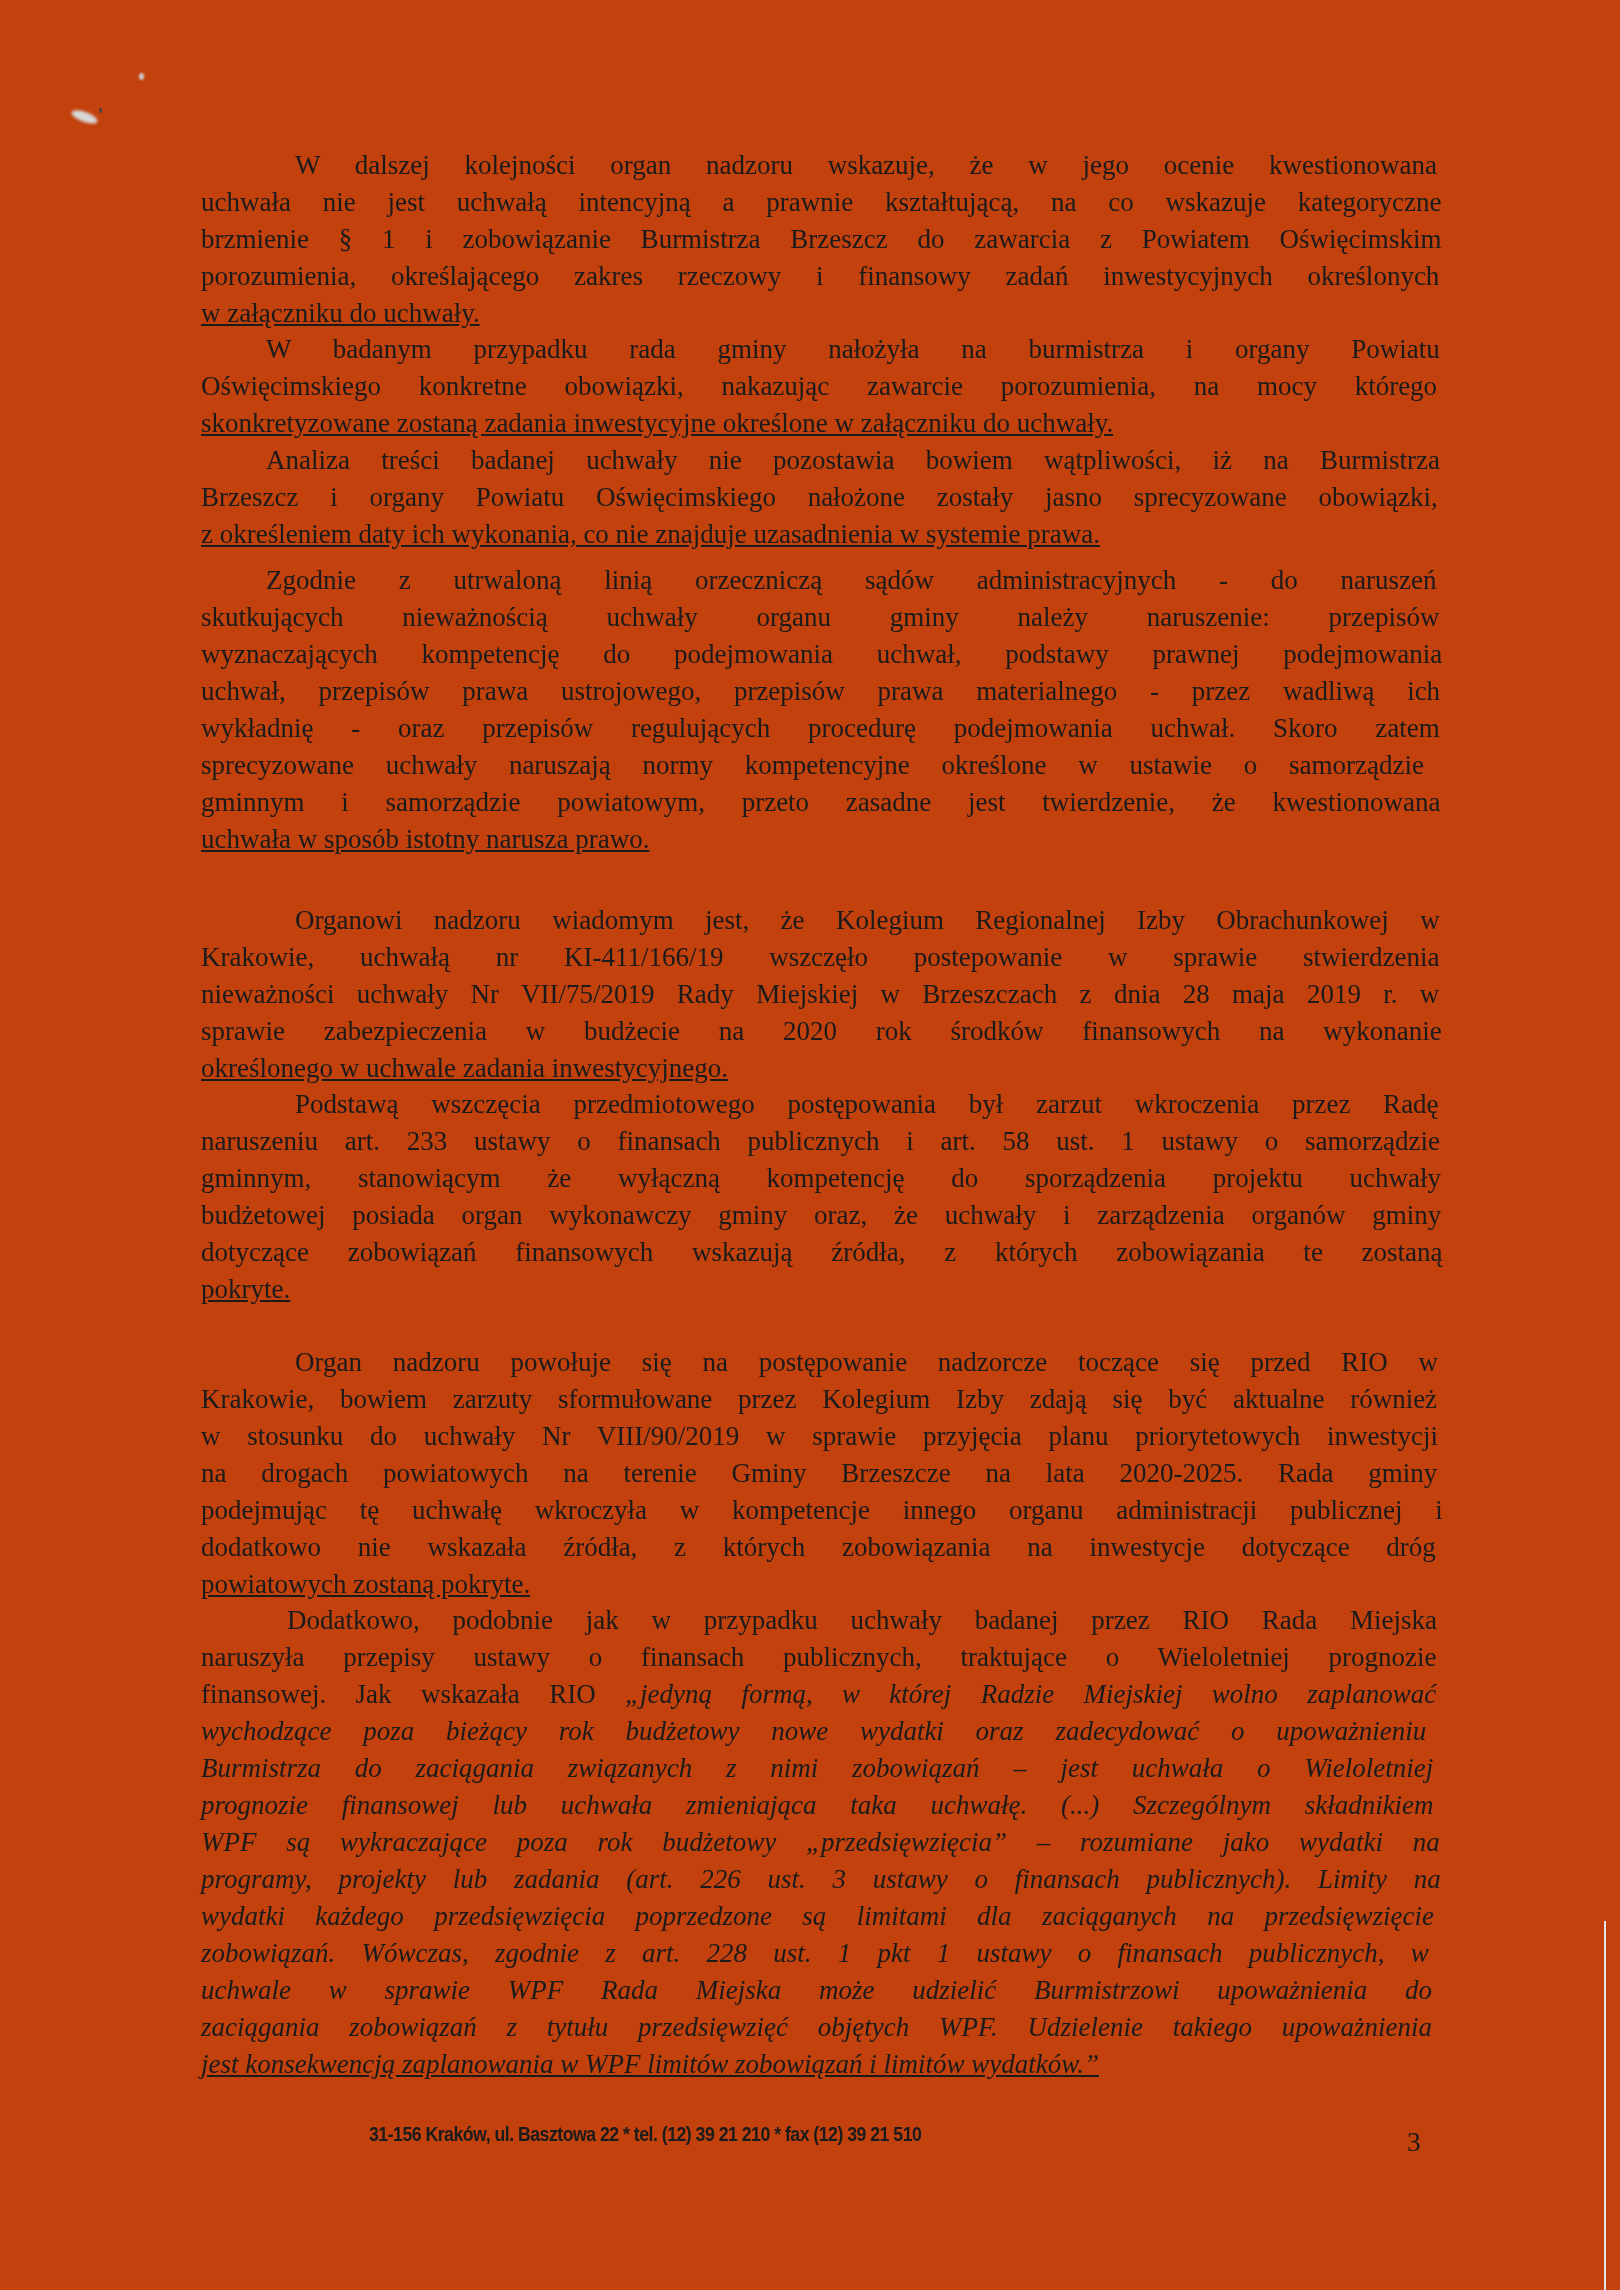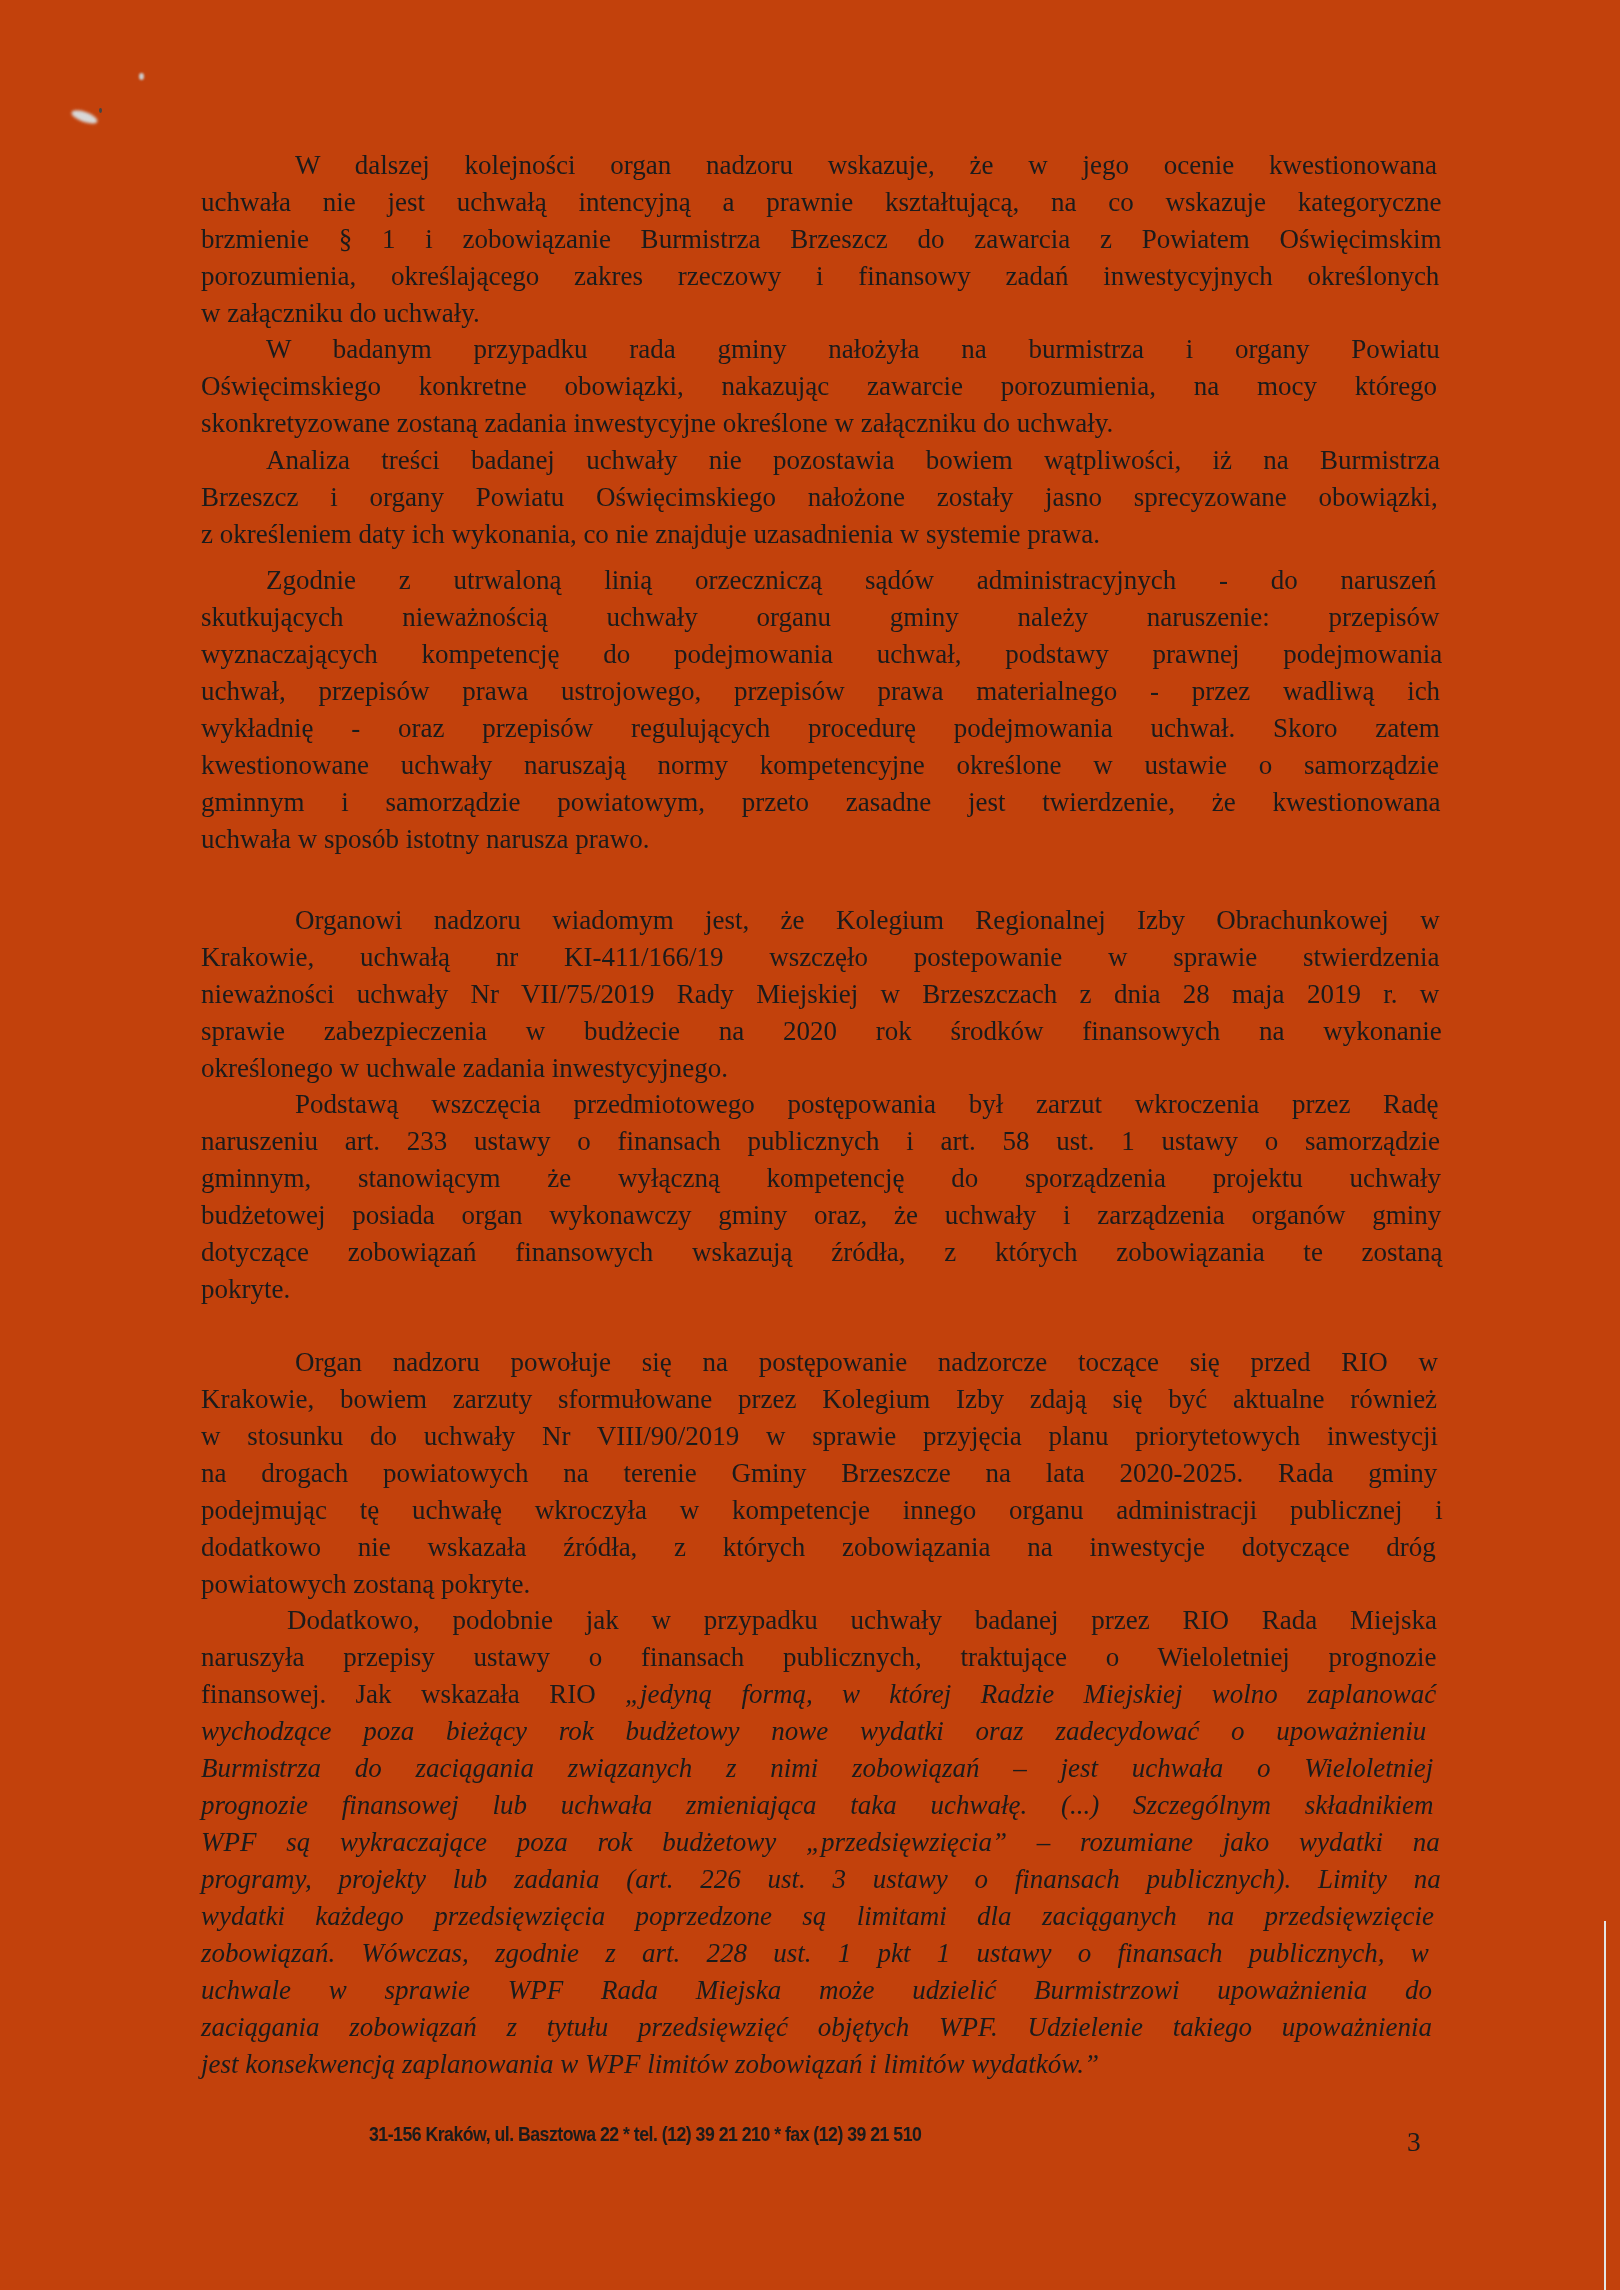--- a/index.html
+++ b/index.html
@@ -5,21 +5,21 @@
   html, body { margin:0; padding:0; background:#ffffff; }
   body { width:1620px; height:2291px; position:relative; overflow:hidden; }
   .page { position:absolute; left:0; top:0; width:1620px; height:2291px; background:#c2410c; }
   .para { position:absolute; left:201px; width:1237px; }
   .line {
     display:block; height:37px; line-height:37px;
     font-family:"Liberation Serif", serif; font-size:27px; color:#1b1b1b;
     text-align:justify; text-align-last:justify; white-space:nowrap;
     overflow:visible;
   }
-  .line.last { text-align-last:left; }
+  .line.last { text-align-last:left;text-decoration:underline; }
   .line.indent-a { padding-left:65px; }
   .line.indent-b { padding-left:94px; }
   .line.indent-d { padding-left:86px; }
   .line span.it { font-style:italic; }
   .footer {
     position:absolute; left:369px; top:2122px; width:825px;
     font-family:"Liberation Sans", sans-serif; font-weight:bold; font-size:20.6px;
     color:#1b1b1b; letter-spacing:-0.6px; transform:scaleX(0.86); transform-origin:left center;
     white-space:nowrap;
   }
@@ -57,21 +57,21 @@
         <span class="line indent-a" style="display: block; text-align: left; text-align-last: left; word-spacing: 24.5px;">Analiza treści badanej uchwały nie pozostawia bowiem wątpliwości, iż na Burmistrza</span>
         <span class="line" style="display: block; text-align: left; text-align-last: left; word-spacing: 25px;">Brzeszcz i organy Powiatu Oświęcimskiego nałożone zostały jasno sprecyzowane obowiązki,</span>
         <span class="line last" style="display: block; text-align: left; text-align-last: left;">z określeniem daty ich wykonania, co nie znajduje uzasadnienia w systemie prawa.</span>
       </div>
       <div class="para" style="top: 562px;">
         <span class="line indent-a" style="display: block; text-align: left; text-align-last: left; word-spacing: 36px;">Zgodnie z utrwaloną linią orzeczniczą sądów administracyjnych - do naruszeń</span>
         <span class="line" style="display: block; text-align: left; text-align-last: left; word-spacing: 52px;">skutkujących nieważnością uchwały organu gminy należy naruszenie: przepisów</span>
         <span class="line" style="display: block; text-align: left; text-align-last: left; word-spacing: 37px;">wyznaczających kompetencję do podejmowania uchwał, podstawy prawnej podejmowania</span>
         <span class="line" style="display: block; text-align: left; text-align-last: left; word-spacing: 26px;">uchwał, przepisów prawa ustrojowego, przepisów prawa materialnego - przez wadliwą ich</span>
         <span class="line" style="display: block; text-align: left; text-align-last: left; word-spacing: 31px;">wykładnię - oraz przepisów regulujących procedurę podejmowania uchwał. Skoro zatem</span>
-        <span class="line" style="display: block; text-align: left; text-align-last: left; word-spacing: 25px;">kwestionowane uchwały naruszają normy kompetencyjne określone w ustawie o samorządzie</span>
+        <span class="line" style="display: block; text-align: left; text-align-last: left; word-spacing: 25px;">sprecyzowane uchwały naruszają normy kompetencyjne określone w ustawie o samorządzie</span>
         <span class="line" style="display: block; text-align: left; text-align-last: left; word-spacing: 30px;">gminnym i samorządzie powiatowym, przeto zasadne jest twierdzenie, że kwestionowana</span>
         <span class="line last" style="display: block; text-align: left; text-align-last: left;">uchwała w sposób istotny narusza prawo.</span>
       </div>
       <div class="para" style="top: 902px;">
         <span class="line indent-b" style="display: block; text-align: left; text-align-last: left; word-spacing: 24.6px;">Organowi nadzoru wiadomym jest, że Kolegium Regionalnej Izby Obrachunkowej w</span>
         <span class="line" style="display: block; text-align: left; text-align-last: left; word-spacing: 39px;">Krakowie, uchwałą nr KI-411/166/19 wszczęło postepowanie w sprawie stwierdzenia</span>
         <span class="line" style="display: block; text-align: left; text-align-last: left; word-spacing: 15.6px;">nieważności uchwały Nr VII/75/2019 Rady Miejskiej w Brzeszczach z dnia 28 maja 2019 r. w</span>
         <span class="line" style="display: block; text-align: left; text-align-last: left; word-spacing: 32px;">sprawie zabezpieczenia w budżecie na 2020 rok środków finansowych na wykonanie</span>
         <span class="line last" style="display: block; text-align: left; text-align-last: left;">określonego w uchwale zadania inwestycyjnego.</span>
       </div>

